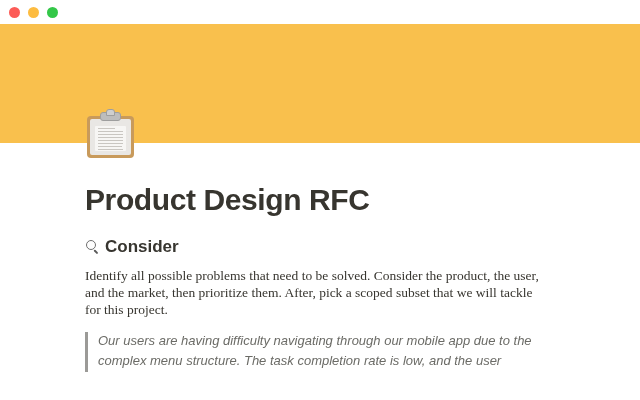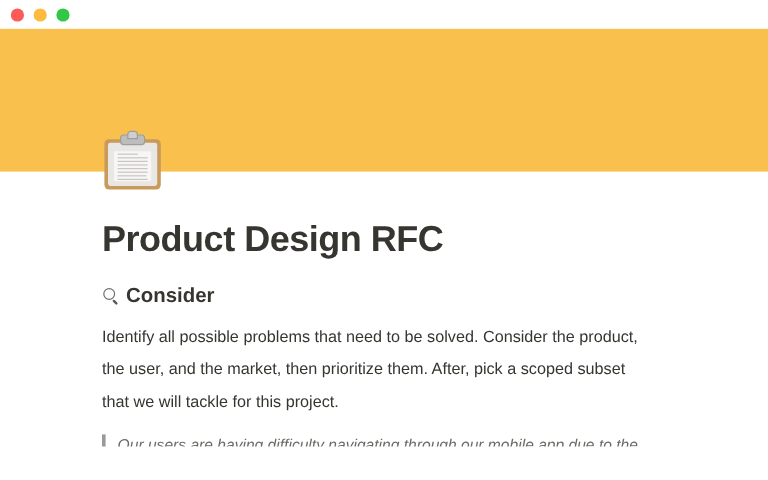--- a/index.html
+++ b/index.html
@@ -187,23 +187,24 @@
     height: 2.4px;
     background: #5A5A5A;
     transform: rotate(45deg);
     transform-origin: left center;
     border-radius: 1px;
   }
 
   .body-text {
     font-size: 13.5px;
     color: #37352F;
-    line-height: 27px;
+    line-height: 17px;
     margin: 0 0 13px 0;
     max-width: 455px;
+    font-family: Liberation Serif, serif;
   }
 
   .quote {
     position: relative;
     padding-left: 13px;
     margin: 0 0 11px 0;
     max-width: 452px;
   }
   .quote-bar {
     position: absolute;

